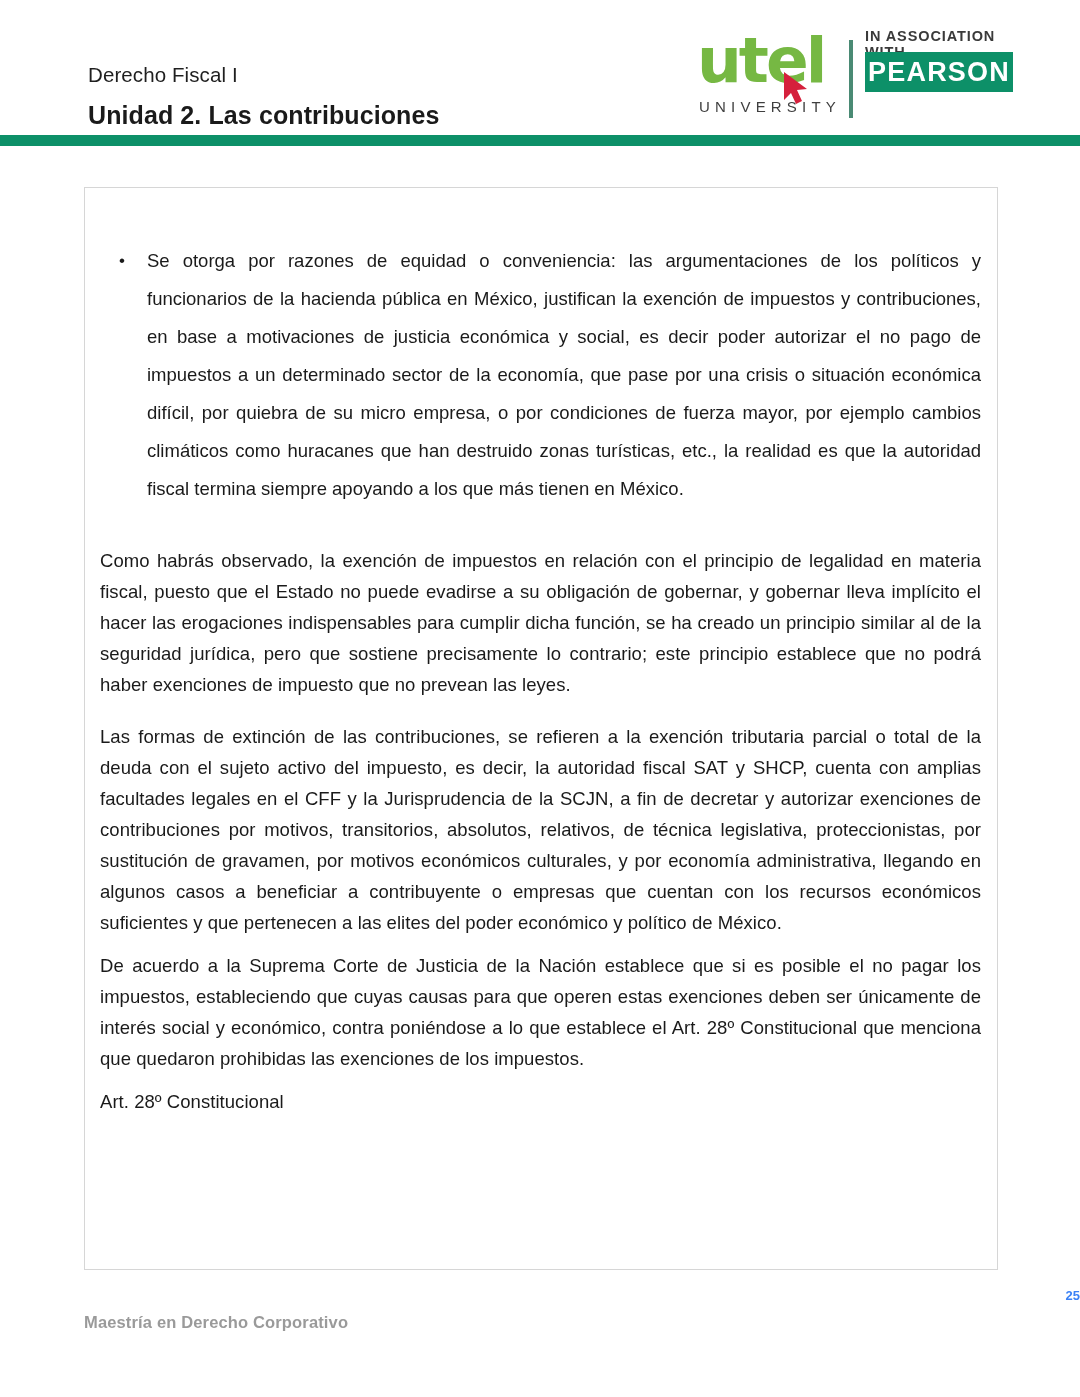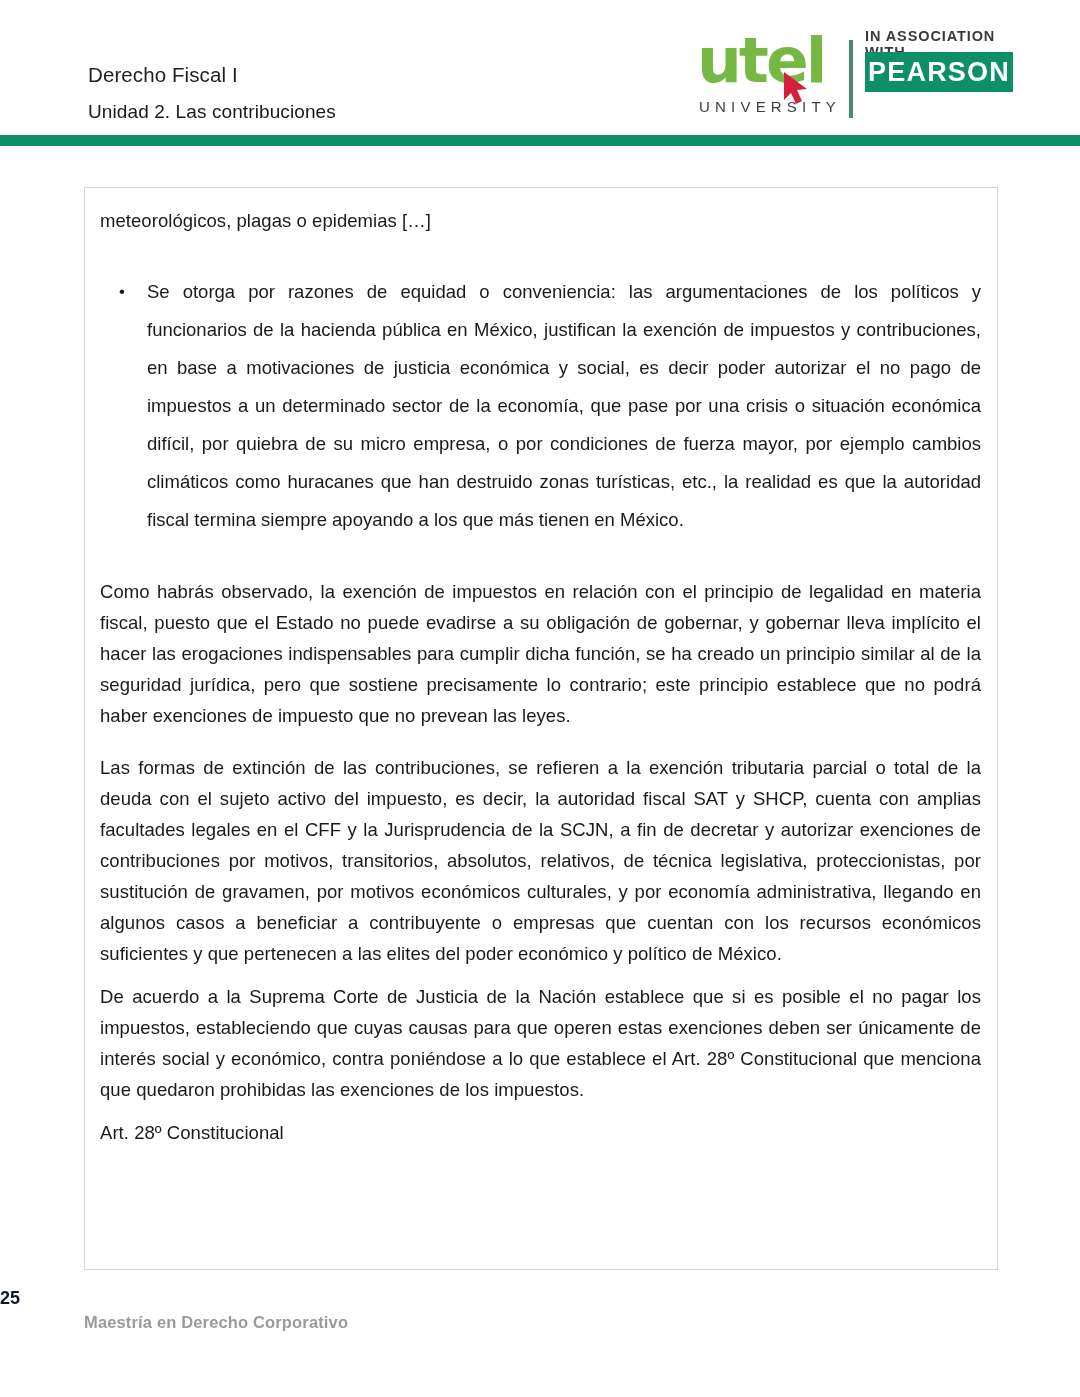--- a/index.html
+++ b/index.html
@@ -29,22 +29,22 @@
     top: 64px;
   }
   .course-title {
     font-size: 20.5px;
     color: #1f1f1f;
     letter-spacing: 0.1px;
     line-height: 1.1;
     font-weight: 400;
   }
   .unit-title {
-    font-size: 19px;
-    font-weight: normal;
+    font-size: 25px;
+    font-weight: bold;
     color: #1a1a1a;
     margin-top: 15px;
     letter-spacing: 0.1px;
     line-height: 1.1;
   }
 
   
   .logo-block {
     position: absolute;
     right: 83px;
@@ -195,24 +195,24 @@
     line-height: 30px;
     letter-spacing: 0.05px;
   }
 
   
   .page-number {
     position: absolute;
     left: 0;
     top: 1288px;
     width: 1080px;
-    text-align: left;
-    font-size: 18px;
-    font-weight: bold;
-    color: #0f172a;
+    text-align: right;
+    font-size: 13px;
+    font-weight: bold;
+    color: #3b82f6;
   }
   .footer-note {
     position: absolute;
     left: 84px;
     top: 1313px;
     font-size: 16.5px;
     font-weight: bold;
     color: #9a9a9a;
     letter-spacing: 0.15px;
   }
@@ -240,21 +240,20 @@
     <div class="pearson-box">
       <span class="pearson-text">PEARSON</span>
     </div>
   </div>
 
   <div class="green-rule"></div>
 </div>
 
 <div class="content-box">
 
-  <p class="body-text lead">meteorológicos, plagas o epidemias […]</p>
 
   <div class="spacer-lg"></div>
 
   <ul class="bullets">
     <li>Se otorga por razones de equidad o conveniencia: las argumentaciones de los políticos y funcionarios de la hacienda pública en México, justifican la exención de impuestos y contribuciones, en base a motivaciones de justicia económica y social, es decir poder autorizar el no pago de impuestos a un determinado sector de la economía, que pase por una crisis o situación económica difícil, por quiebra de su micro empresa, o por condiciones de fuerza mayor, por ejemplo cambios climáticos como huracanes que han destruido zonas turísticas, etc., la realidad es que la autoridad fiscal termina siempre apoyando a los que más tienen en México.</li>
   </ul>
 
   <div class="spacer-lg"></div>
 
   <p class="body-text">Como habrás observado, la exención de impuestos en relación con el principio de legalidad en materia fiscal, puesto que el Estado no puede evadirse a su obligación de gobernar, y gobernar lleva implícito el hacer las erogaciones indispensables para cumplir dicha función, se ha creado un principio similar al de la seguridad jurídica, pero que sostiene precisamente lo contrario; este principio establece que no podrá haber exenciones de impuesto que no prevean las leyes.</p>

